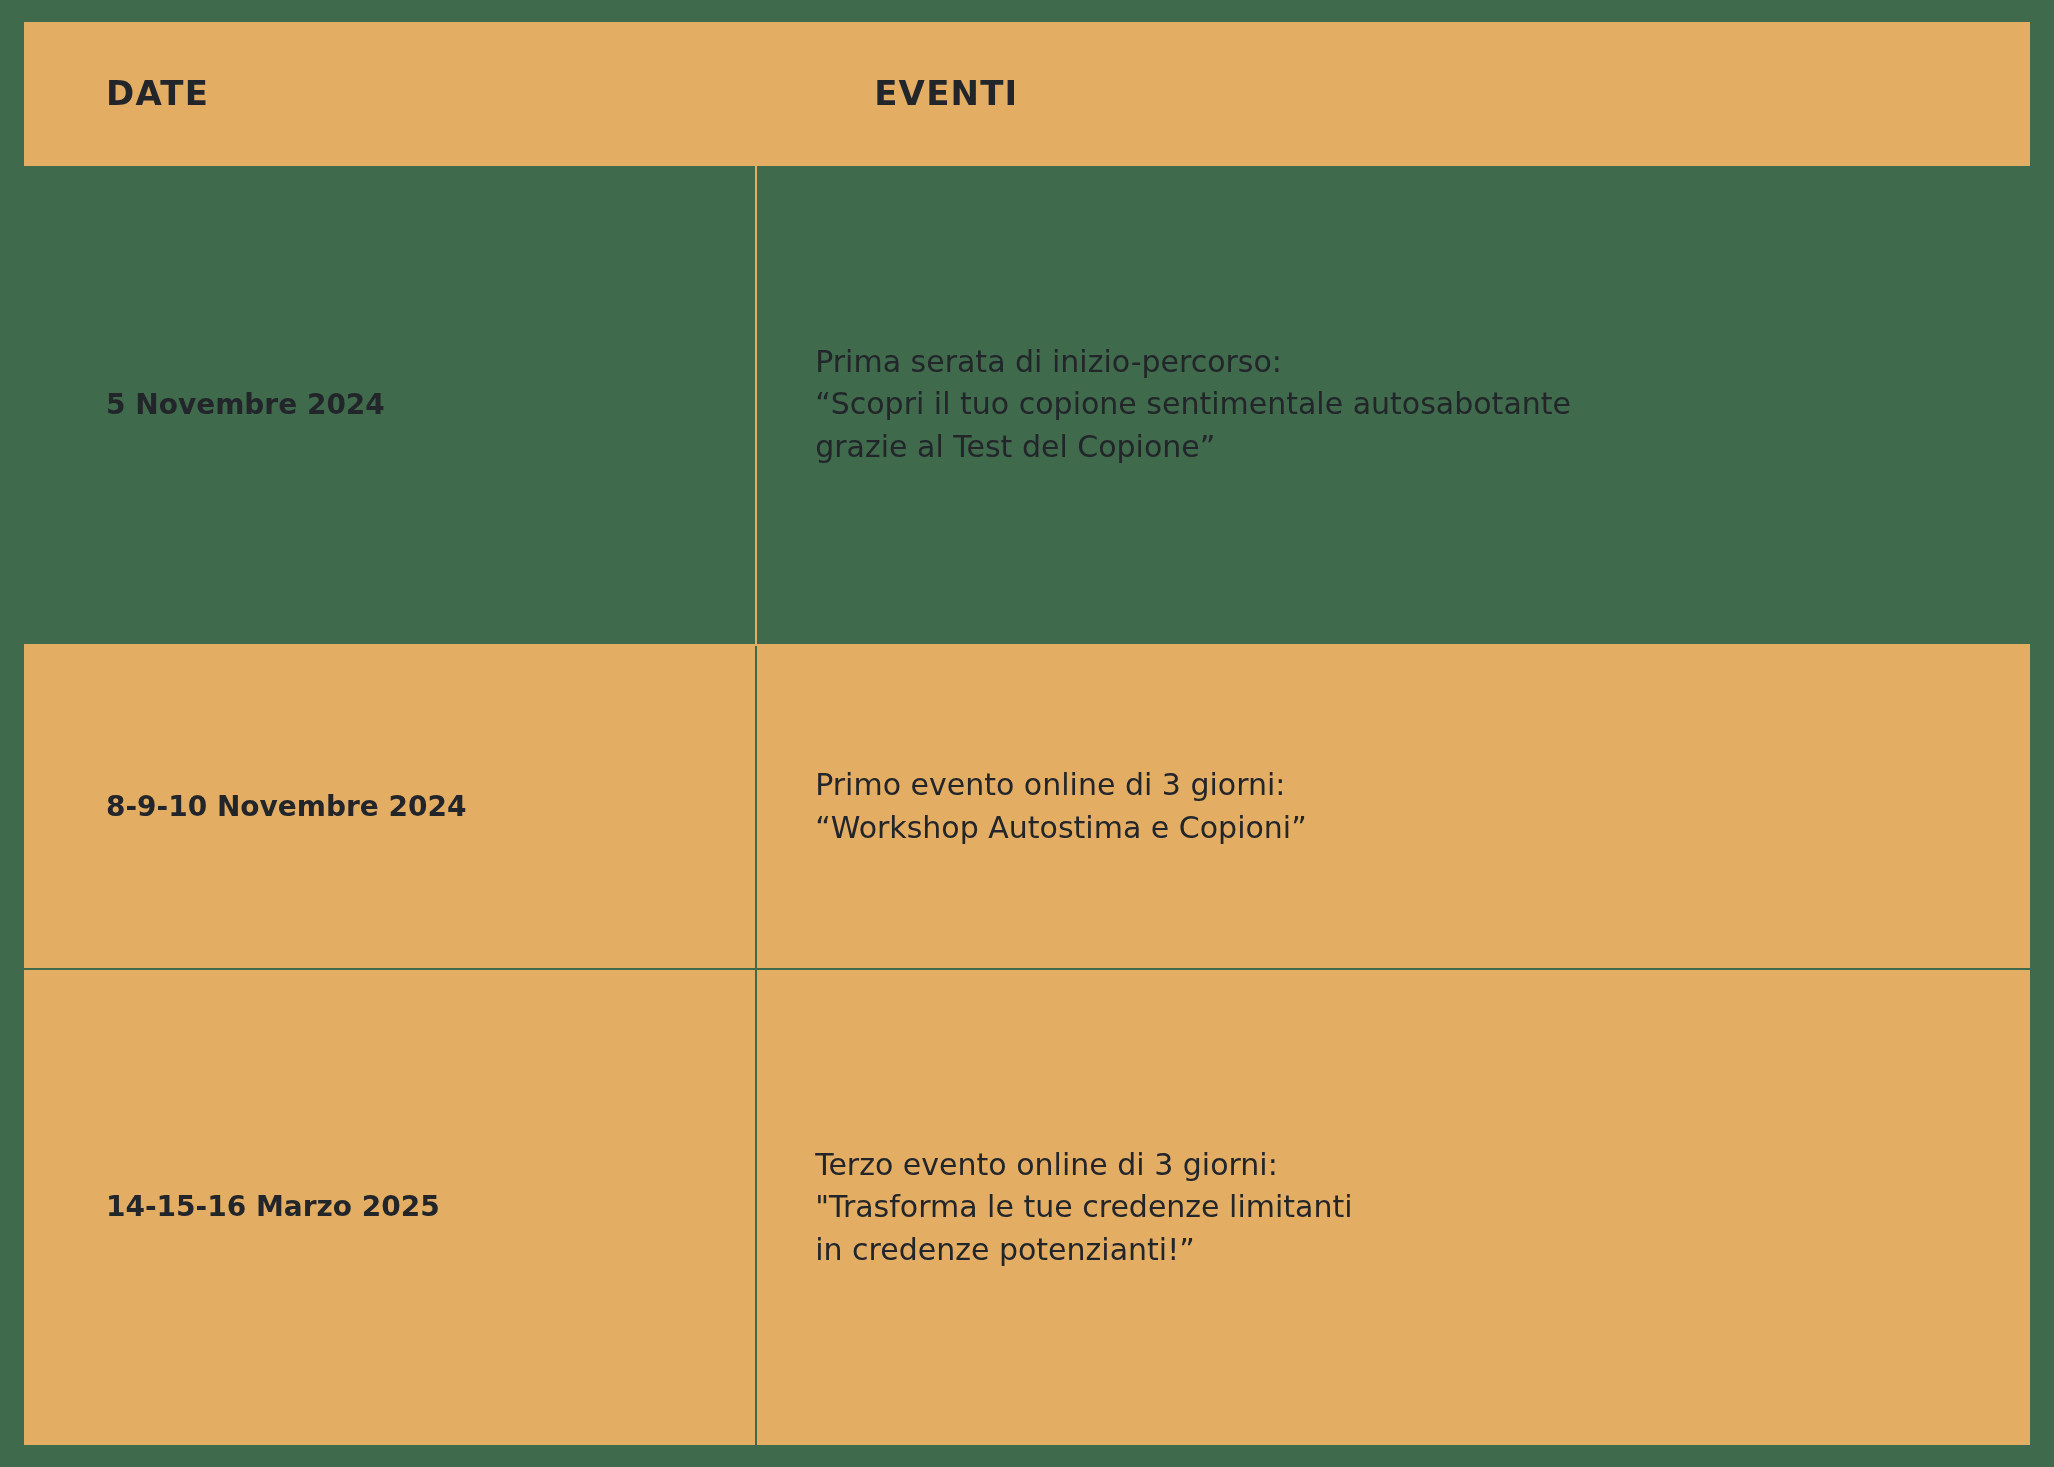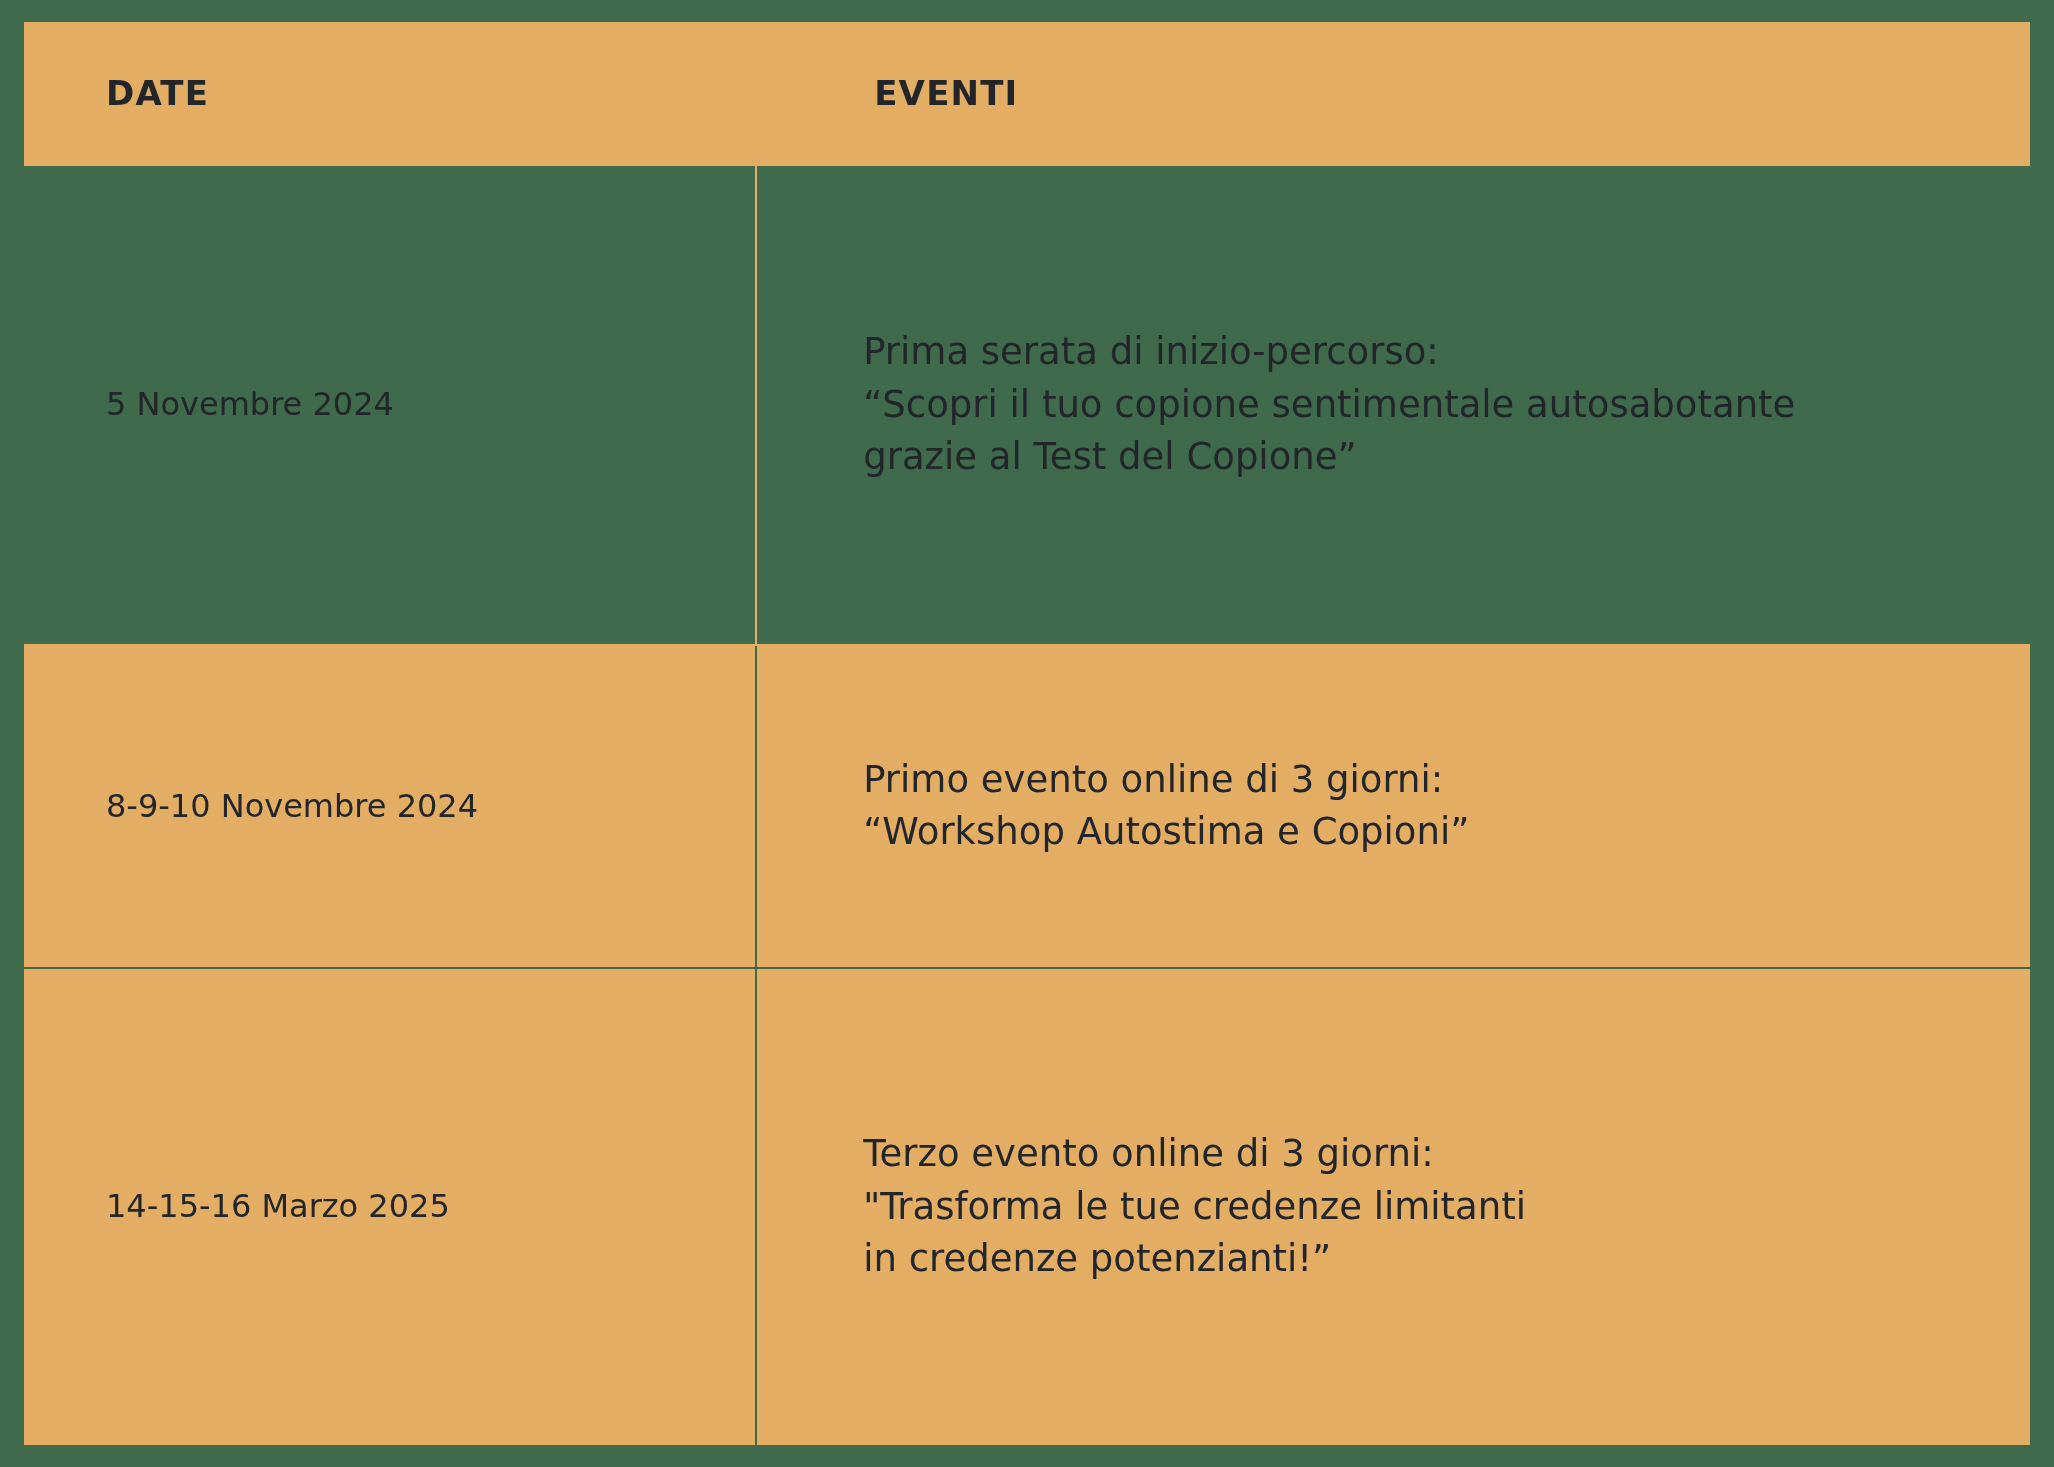--- a/index.html
+++ b/index.html
@@ -58,35 +58,35 @@
   }
 
   tbody tr.row-green td {
     background: #3f6b4c;
   }
   tbody tr.row-tan td {
     background: #e3ad63;
   }
 
   td.date-cell {
-    font-size: 32px;
-    font-weight: 400;
+    font-size: 28px;
+    font-weight: 700;
     padding-left: 82px;
     padding-right: 8px;
     line-height: 1.3;
     border-right: 2px solid #e3ad63;
   }
   tbody tr.row-tan td.date-cell {
     border-right: 2px solid #3f6b4c;
   }
 
   td.event-cell {
-    font-size: 37px;
+    font-size: 30px;
     font-weight: 400;
-    padding-left: 106px;
+    padding-left: 58px;
     padding-right: 40px;
     line-height: 1.42;
   }
   td.event-cell .line {
     display: block;
     white-space: nowrap;
   }
 
   
   tbody tr:first-child td {

